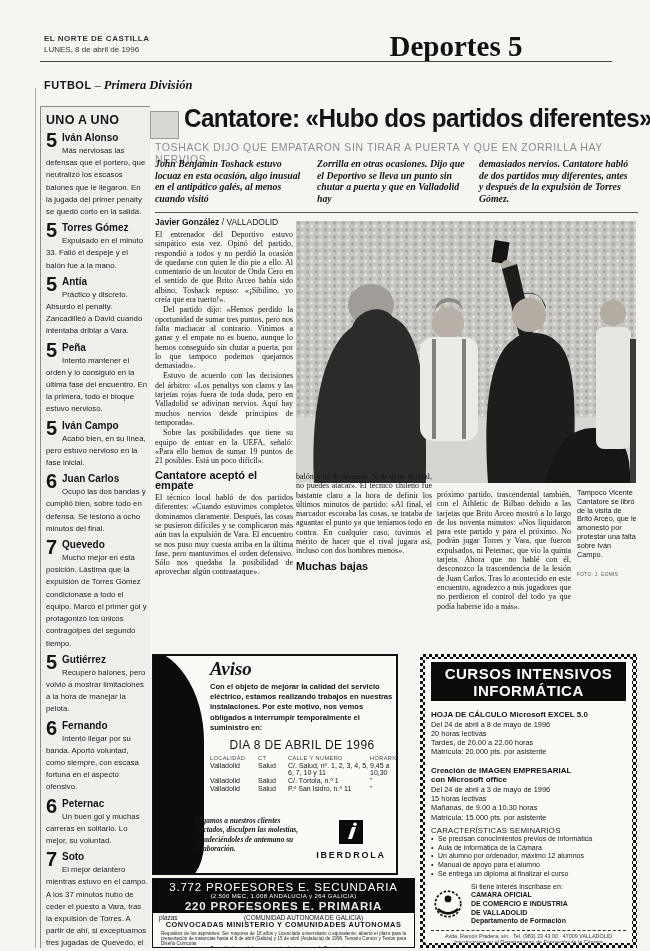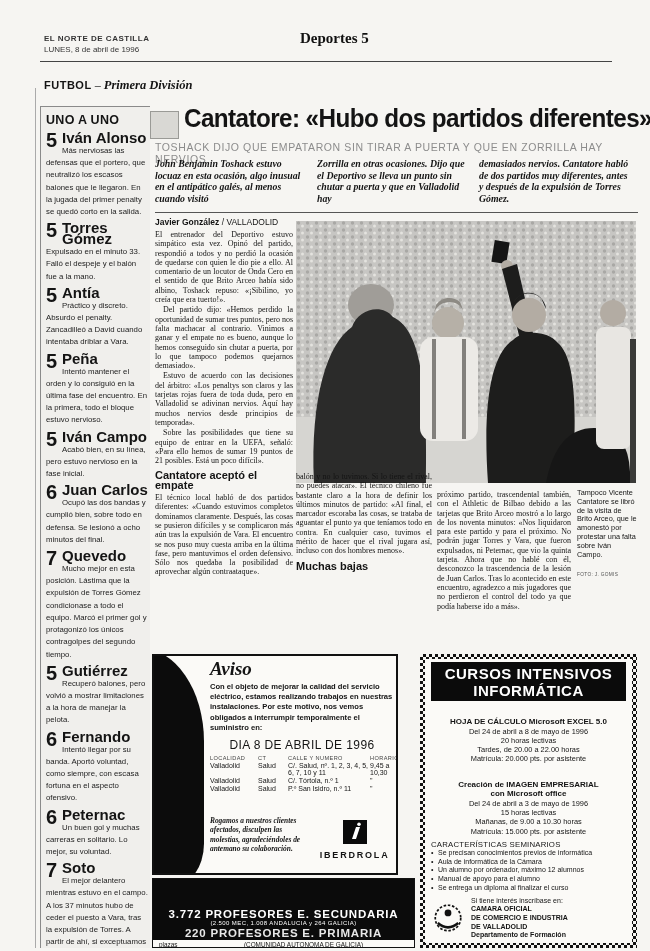--- a/index.html
+++ b/index.html
@@ -3,39 +3,39 @@
 <meta charset="utf-8">
 <style>
   html,body{margin:0;padding:0;background:#888;}
   .page{position:relative;width:650px;height:951px;background:#f6f5f2;overflow:hidden;
         font-family:"Liberation Sans",sans-serif;color:#141414;}
   .abs{position:absolute;}
 
   
   .mh-paper{left:44px;top:34px;font-size:8px;font-weight:bold;letter-spacing:.5px;color:#333;}
   .mh-date{left:44px;top:45px;font-size:8px;color:#333;}
-  .mh-right{left:300px;top:30px;width:312px;text-align:left;font-family:"Liberation Serif",serif;
-            font-size:15px;font-weight:bold;color:#111;}
+  .mh-right{left:300px;top:30px;width:312px;text-align:center;font-family:"Liberation Serif",serif;
+            font-size:29px;font-weight:bold;color:#111;}
   .mh-rule{left:40px;top:61px;width:572px;height:1px;background:#444;}
   .page-vrule{left:35px;top:88px;width:1px;height:860px;background:#aaa;}
 
   
   .kicker{left:44px;top:78px;font-size:11px;}
   .kicker b{font-weight:bold;letter-spacing:.5px;}
   .kicker i{font-family:"Liberation Serif",serif;font-size:12.5px;font-weight:bold;}
   .kicker-dash{color:#333;}
 
   
   .sidebar{left:40px;top:106px;width:110px;height:842px;background:#f0efec;
            border-top:1px solid #8a8a8a;border-left:1px solid #8a8a8a;padding:6px 0 0 5px;
            box-sizing:border-box;overflow:hidden;}
   .sb-title{font-size:12.5px;font-weight:bold;letter-spacing:.3px;margin:0 0 4px 0;}
   .si{margin:0 2px 5px 0;line-height:9.2px;}
   .si .num{float:left;width:16px;font-size:20px;font-weight:bold;line-height:18px;}
-  .si .pname{display:block;font-size:15px;font-weight:bold;line-height:11px;padding-top:1px;}
+  .si .pname{display:block;font-size:10px;font-weight:bold;line-height:11px;padding-top:1px;}
   .si .ptext{font-size:7.8px;color:#222;}
 
   
   .orn{left:150px;top:111px;width:27px;height:26px;background:#d9d8d4;border:1px solid #9a9a96;}
   .headline{left:184px;top:104px;width:452px;font-size:25px;font-weight:bold;letter-spacing:-.6px;
             transform:scaleX(.97);transform-origin:left;white-space:nowrap;}
   .subhead{left:155px;top:141px;width:480px;font-size:10.5px;color:#8c8c8c;letter-spacing:.6px;}
   .lead{left:155px;top:158px;width:478px;display:flex;gap:8px;}
   .lead p{margin:0;flex:1;font-family:"Liberation Serif",serif;font-style:italic;font-weight:bold;
           font-size:9.8px;line-height:11.6px;}
@@ -63,49 +63,49 @@
   .av-blob{position:absolute;left:-14px;top:-8px;width:64px;height:240px;background:#0c0c0c;
            border-radius:0 130px 70px 0 / 0 190px 90px 0;}
   .av-inner{position:absolute;left:56px;top:2px;width:184px;}
   .av-title{font-family:"Liberation Serif",serif;font-style:italic;font-weight:bold;font-size:19px;margin:0;}
   .av-intro{font-size:7.6px;font-weight:bold;line-height:10.2px;margin:2px 0 0 0;}
   .av-date{font-size:12px;letter-spacing:.4px;text-align:center;margin:5px 0 3px 0;}
   .avtable{display:grid;grid-template-columns:46px 28px 80px 34px;column-gap:2px;row-gap:1px;font-size:7px;}
   .avtable .hd{font-size:5.6px;letter-spacing:.4px;color:#444;}
   .av-bottom{position:absolute;left:40px;top:160px;width:200px;display:flex;gap:8px;}
   .av-rogamos{width:106px;font-family:"Liberation Serif",serif;font-style:italic;font-weight:bold;
-              font-size:7.4px;line-height:9.4px;margin-left:16px;}
+              font-size:7.4px;line-height:9.4px;}
   .av-brand{width:86px;text-align:center;padding-top:4px;}
   .av-brand svg{width:24px;height:24px;}
   .av-brandname{font-size:9px;font-weight:bold;letter-spacing:1.8px;margin-top:2px;}
 
   
   .cursos{left:420px;top:654px;width:217px;height:294px;box-sizing:border-box;padding:5px;
           background:repeating-conic-gradient(#111 0% 25%, #f6f5f2 0% 50%) 0 0/6px 6px;}
   .cu-inner{background:#fbfaf7;width:100%;height:100%;box-sizing:border-box;padding:3px 6px;overflow:hidden;}
   .cu-title{background:#0b0b0b;color:#fff;text-align:center;font-weight:bold;font-size:15px;
             line-height:17px;letter-spacing:.5px;padding:3px 0 2px 0;}
-  .cu-sec{margin-top:16px;text-align:center;}
+  .cu-sec{margin-top:9px;}
   .cu-h{font-size:8px;font-weight:bold;line-height:9.5px;}
   .cu-l{font-size:7.4px;line-height:9.3px;}
   .cu-feat{font-size:7.8px;font-weight:normal;margin-top:4px;letter-spacing:.2px;}
   .cu-b{font-size:7px;line-height:8.8px;padding-left:7px;position:relative;}
   .cu-b::before{content:"•";position:absolute;left:0;}
   .cu-org{display:flex;gap:6px;margin-top:4px;align-items:center;}
   .cu-org svg{width:34px;height:34px;flex:none;}
   .cu-orgtext{font-size:7px;line-height:8.6px;}
   .cu-orgtext .b{font-weight:bold;}
   .cu-foot{border-top:1px dashed #333;margin-top:4px;padding-top:2px;text-align:center;
            font-size:5.4px;line-height:6.6px;color:#333;}
 
   
   .prof{left:152px;top:878px;width:263px;height:70px;border:1px solid #111;background:#fbfaf7;
         box-sizing:border-box;overflow:hidden;text-align:center;}
   .pr-black{background:#0b0b0b;color:#fff;padding:2px 0 1px 0;}
-  .pr-l1{font-size:11.5px;font-weight:bold;letter-spacing:.8px;line-height:12px;margin-top:27px;}
+  .pr-l1{font-size:11.5px;font-weight:normal;letter-spacing:.8px;line-height:12px;}
   .pr-l2{font-size:6px;letter-spacing:.4px;line-height:7px;}
   .pr-l3{font-size:11.5px;font-weight:bold;letter-spacing:.8px;line-height:12px;color:#e8e8e8;}
   .pr-row4{display:flex;font-size:6.4px;line-height:7.4px;padding:1px 6px 0 6px;}
   .pr-plazas{width:40px;text-align:left;}
   .pr-l4{flex:1;}
   .pr-l5{font-size:7.4px;font-weight:bold;letter-spacing:.5px;line-height:8.4px;}
   .pr-fine{font-size:4.6px;line-height:5.2px;text-align:justify;padding:1px 8px 0 8px;color:#222;}
   .pr-fine2{font-size:4.6px;line-height:5.4px;}
 </style>
 </head>

